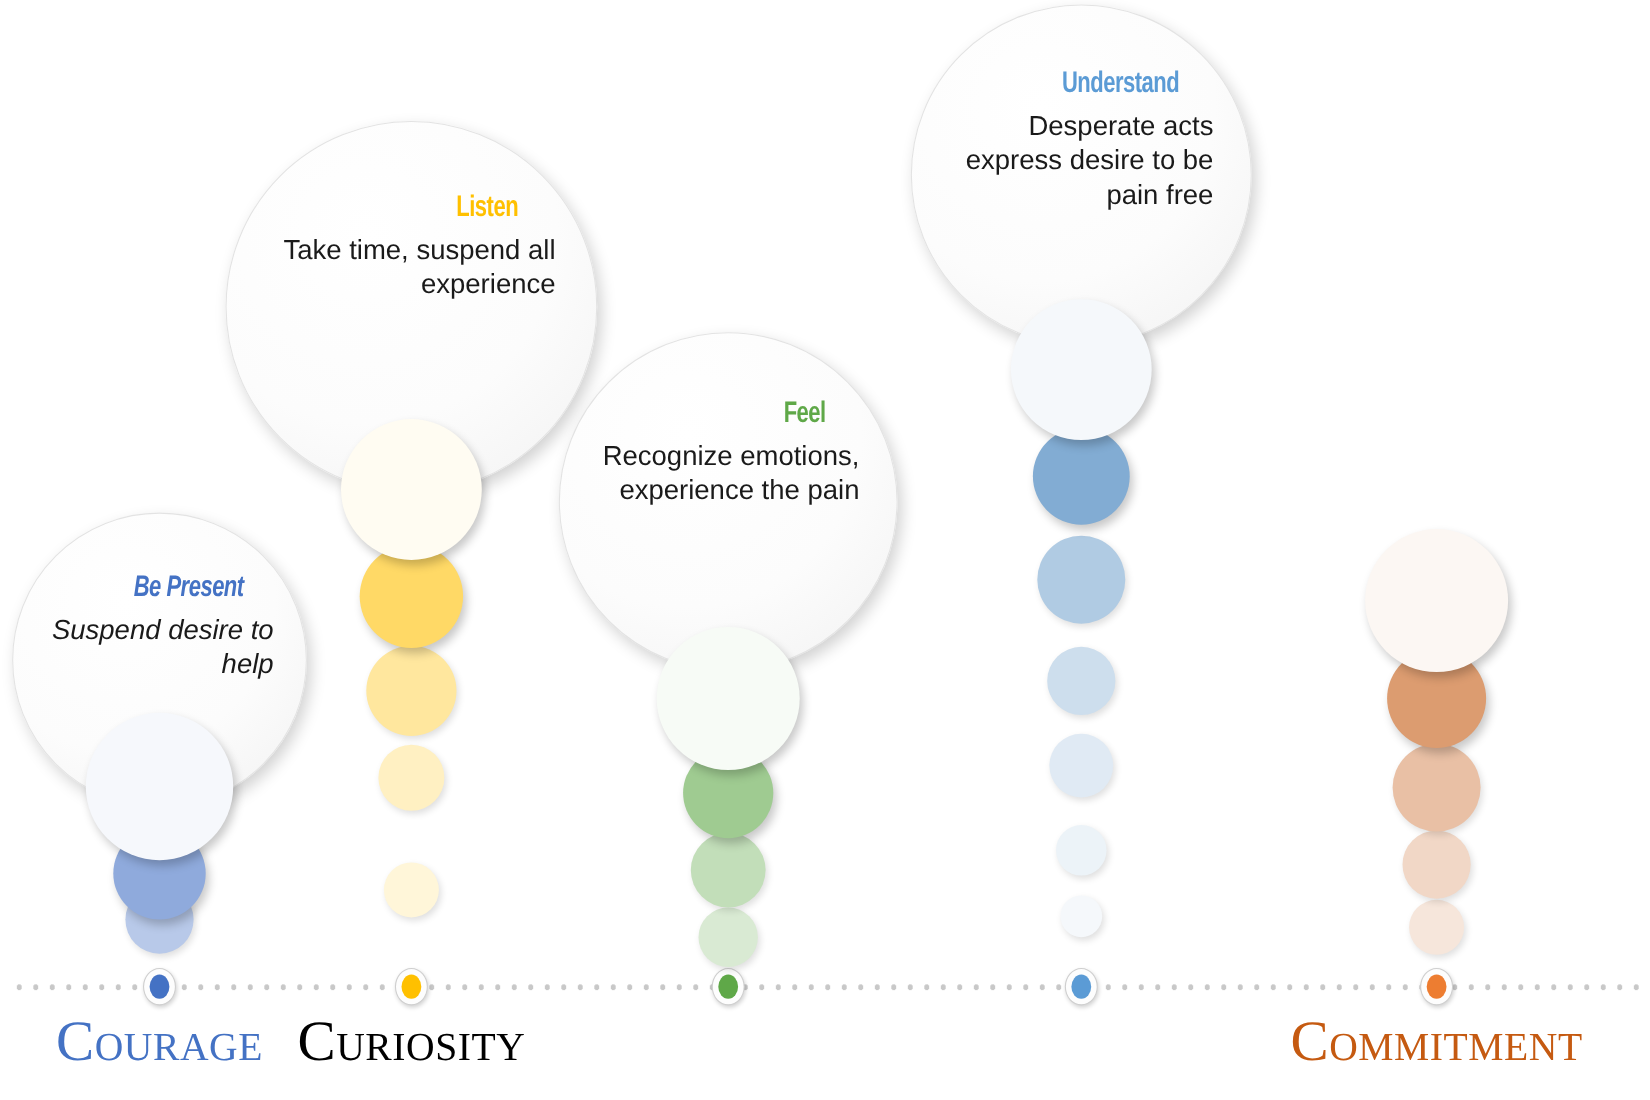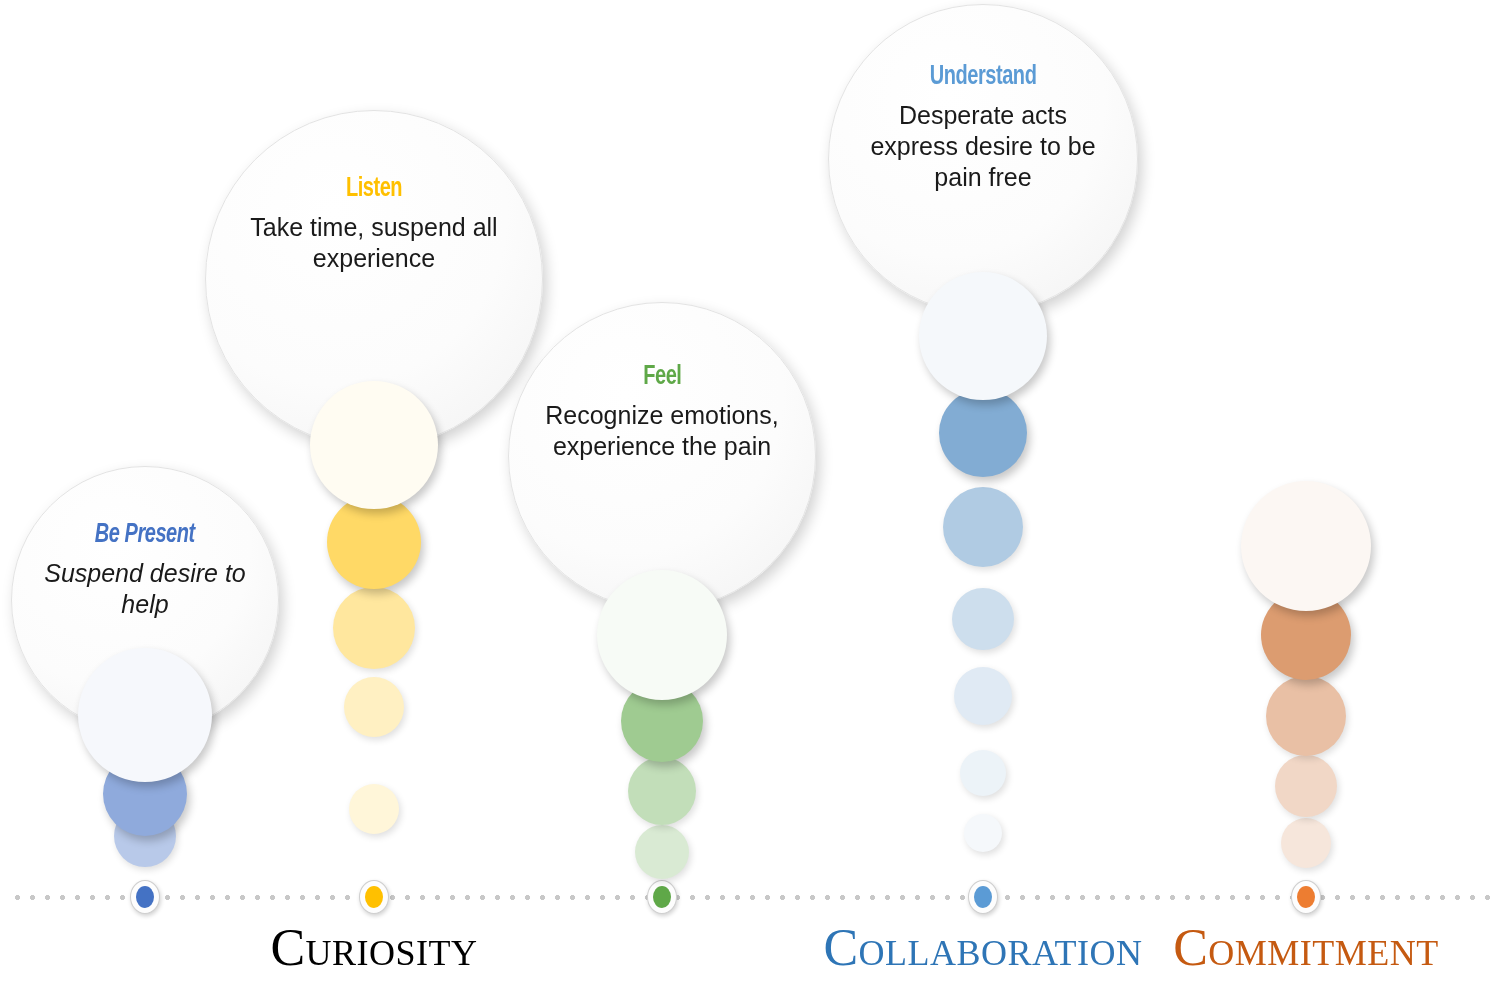--- a/index.html
+++ b/index.html
@@ -30,21 +30,21 @@
     border: 1px solid #e3e3e3;
     box-shadow: 4px 6px 14px rgba(0,0,0,0.18);
     box-sizing: border-box;
     display: flex;
     flex-direction: column;
     align-items: center;
     z-index: 10;
   }
   .bubble-inner {
     width: 78%;
-    text-align: center;
+    text-align: right;
   }
   .bubble-title {
     font-family: "Liberation Sans", sans-serif;
     font-weight: bold;
     font-size: 27px;
     line-height: 1.05;
     letter-spacing: -0.6px;
     transform: scaleX(0.74);
     transform-origin: center center;
     white-space: nowrap;
@@ -185,16 +185,16 @@
       <div class="tl-marker" style="left: 652px;">
         <i style="background: rgb(95, 168, 72);"></i>
       </div>
       <div class="tl-marker" style="left: 973px;">
         <i style="background: rgb(91, 155, 213);"></i>
       </div>
       <div class="tl-marker" style="left: 1296px;">
         <i style="background: rgb(237, 125, 49);"></i>
       </div>
     </div>
+    <div class="value-label" style="left: 145px; color: rgb(68, 114, 196);">Courage</div>
     <div class="value-label" style="left: 374px; color: #000000;">Curiosity</div>
-    <div class="value-label" style="left: 983px; color: rgb(46, 117, 182);">Collaboration</div>
     <div class="value-label" style="left: 1306px; color: rgb(197, 90, 17);">Commitment</div>
   </div>
 
 </body></html>

